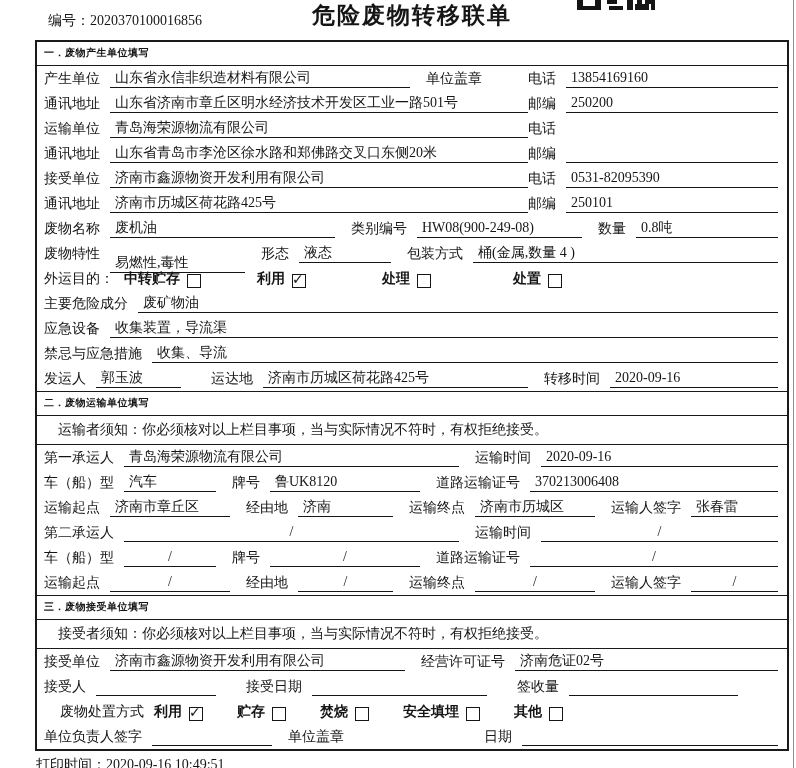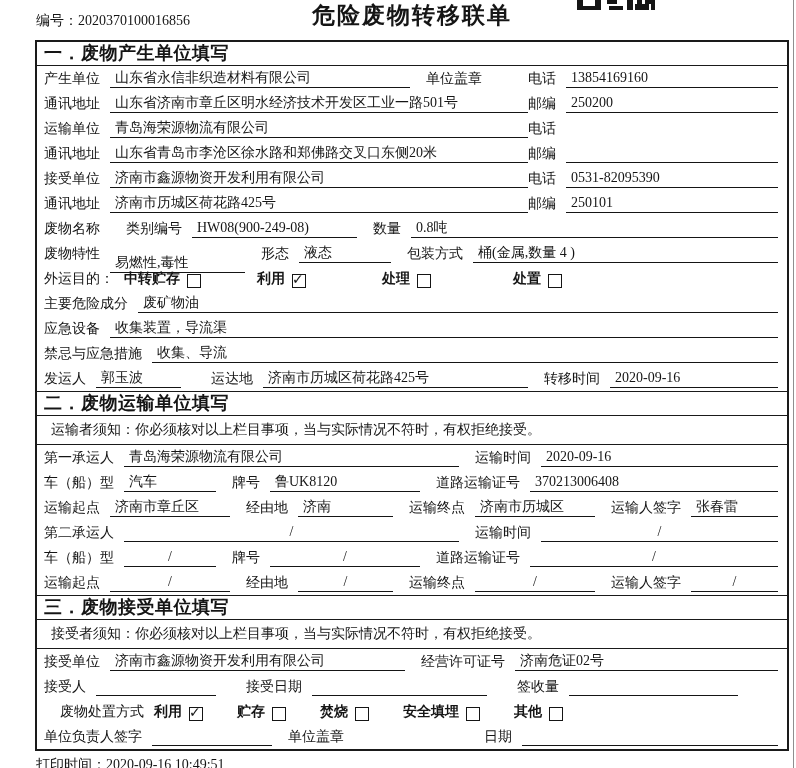--- a/index.html
+++ b/index.html
@@ -5,30 +5,30 @@
   html,body{margin:0;padding:0;}
   body{
     width:796px;height:768px;overflow:hidden;position:relative;
     background:#ffffff;color:#151515;
     font-family:"Liberation Serif","DejaVu Serif",serif;
     font-size:14px;
   }
   .scan-edge{position:absolute;right:2px;top:0;height:100%;width:1px;background:#8f8f8f;}
   
   .header{position:relative;height:40px;}
-  .serial{position:absolute;left:36px;top:12px;white-space:nowrap;}
+  .serial{position:absolute;left:48px;top:12px;white-space:nowrap;}
   .title{position:absolute;left:0;right:0;top:0;margin:0;text-align:center;
          font-size:23px;font-weight:bold;letter-spacing:2px;padding-left:28px;}
   .qr{position:absolute;right:141px;top:0;}
   
   .formbox{margin-left:35px;width:754px;box-sizing:border-box;border:2px solid #1a1a1a;}
   .sec-head{height:23px;line-height:22px;padding-left:7px;font-weight:bold;
-            border-bottom:1px solid #1a1a1a;font-size:18px;letter-spacing:.5px;}
+            border-bottom:1px solid #1a1a1a;font-size:10px;letter-spacing:.5px;}
   .sec-top{border-top:1px solid #1a1a1a;}
-  .notice{height:28px;line-height:27px;padding-left:14px;border-bottom:1px solid #1a1a1a;}
+  .notice{height:28px;line-height:27px;padding-left:21px;border-bottom:1px solid #1a1a1a;}
   .row{height:25px;display:flex;align-items:center;padding:0 9px 0 7px;box-sizing:border-box;}
   .lab{white-space:nowrap;margin-right:10px;flex:0 0 auto;}
   .u{border-bottom:1px solid #151515;height:19px;line-height:18px;padding:0 5px;
      white-space:nowrap;overflow:hidden;box-sizing:border-box;flex:0 0 auto;}
   .fill{flex:1 1 auto;}
   .center{text-align:center;}
   .ml16{margin-left:16px;}
   .ml30{margin-left:30px;}
   .mr40{margin-right:40px;}
   .w300{flex-basis:300px;} .w335{flex-basis:335px;} .w295{flex-basis:295px;}
@@ -129,20 +129,21 @@
       <span class="lab">通讯地址</span>
       <span class="u fill">济南市历城区荷花路425号</span>
       <span class="rcol">
         <span class="lab">邮编</span>
         <span class="u">250101</span>
       </span>
     </div>
 
     <div class="row">
       <span class="lab">废物名称</span>
+      <span class="u w225">废机油</span>
       <span class="lab ml16">类别编号</span>
       <span class="u w165">HW08(900-249-08)</span>
       <span class="lab ml16">数量</span>
       <span class="u fill">0.8吨</span>
     </div>
 
     <div class="row">
       <span class="lab">废物特性</span>
       <span class="u w135">易燃性,毒性</span>
       <span class="lab ml16">形态</span>

